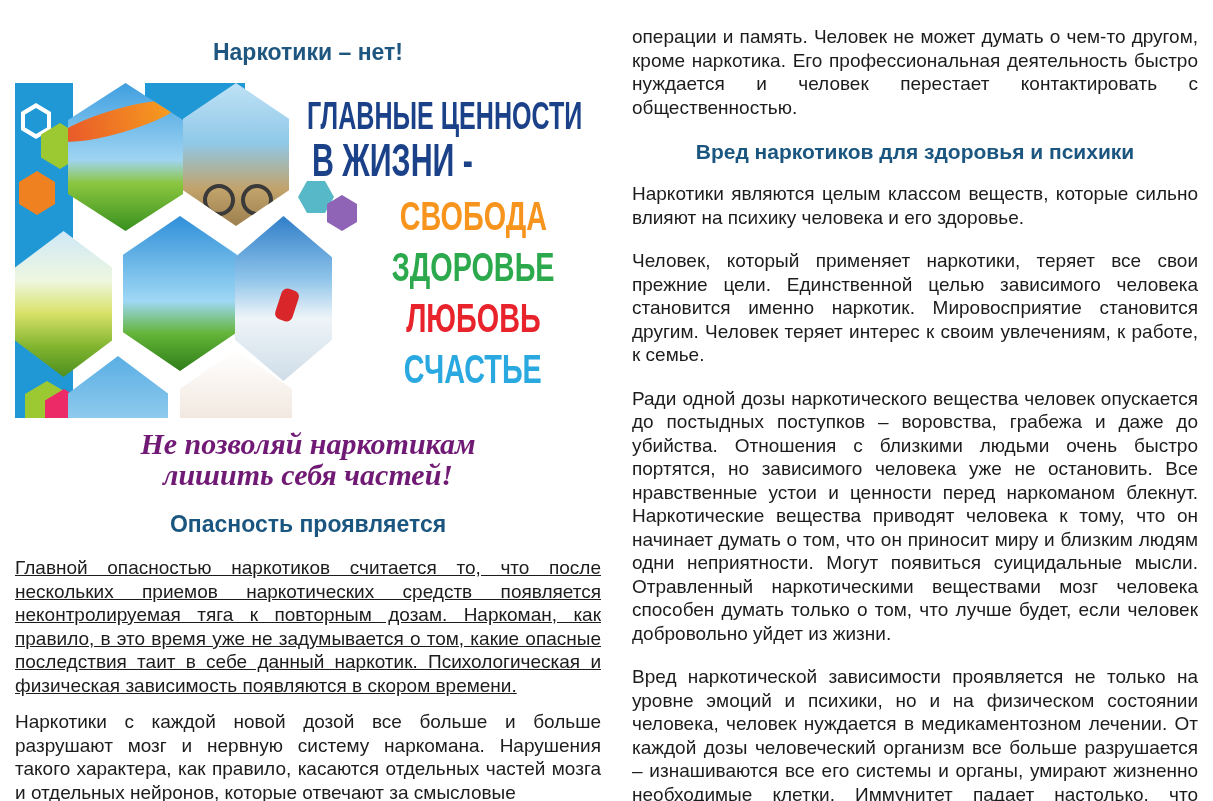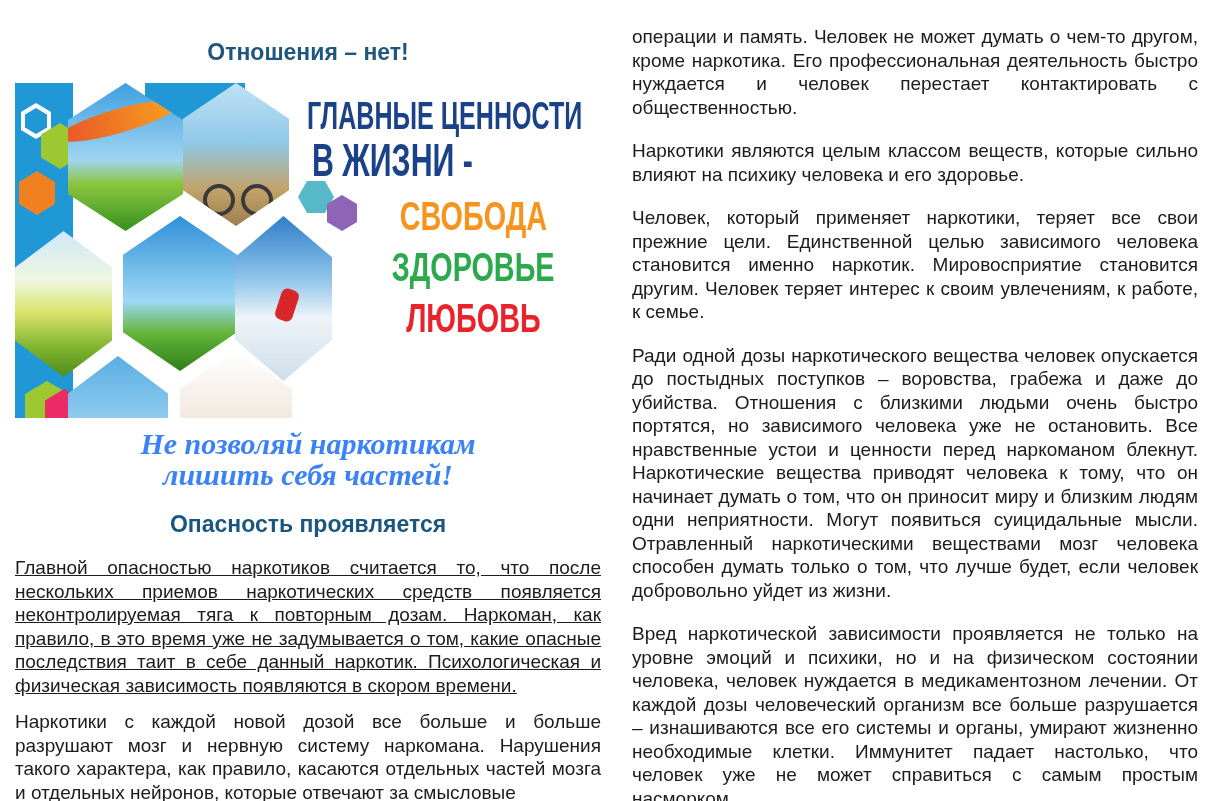--- a/index.html
+++ b/index.html
@@ -84,21 +84,21 @@
   .val-2 > span { color:#e8232b; }
   .val-3 > span { color:#29a9e0; }
   .val-4 > span { color:#9e2b9e; }
 
   
   .slogan {
     margin-top:10px; text-align:center;
     font-family:"Liberation Serif", serif;
     font-style:italic; font-weight:bold;
     font-size:30px; line-height:31px;
-    color:#3b82f6;
+    color:#701a75;
   }
   .section-heading {
     text-align:center; font-weight:bold;
     color:#1a567f;
   }
   .col-left  .section-heading { margin-top:20px; font-size:23px; line-height:28px; }
   .col-right .section-heading { margin:16px 0 17px; font-size:21px; line-height:26px; }
 
   p.body {
     font-size:19px; line-height:23.5px;
@@ -110,21 +110,21 @@
   .col-left  p.p2 { margin-top:13px; }
   .col-right { padding-top:25px; }
   .col-right p.body { margin-bottom:20px; }
   .col-right p.last { margin-bottom:0; }
 </style>
 </head>
 <body>
 
 <div class="col col-left">
 
-  <div class="doc-title">Отношения – нет!</div>
+  <div class="doc-title">Наркотики – нет!</div>
 
   <div class="collage">
     <div class="blue-band">
       <div class="hex hex-white-outline">
         <div class="hex hex-white-inner"></div>
       </div>
       <div class="hex hex-lime-top"></div>
       <div class="hex hex-orange"></div>
       <div class="hex hex-lime-bottom"></div>
       <div class="hex hex-pink-bottom"></div>
@@ -148,36 +148,38 @@
     <div class="hex photo photo-mother"></div>
     <div class="hex photo photo-father"></div>
 
     <div class="poster-head1">ГЛАВНЫЕ ЦЕННОСТИ</div>
     <div class="poster-head2">В ЖИЗНИ -</div>
 
     <div class="poster-values">
       <span class="value-line val-1"><span>СВОБОДА</span></span>
       <span class="value-line val-0"><span>ЗДОРОВЬЕ</span></span>
       <span class="value-line val-2"><span>ЛЮБОВЬ</span></span>
+      <span class="value-line val-3"><span>СЧАСТЬЕ</span></span>
     </div>
   </div>
 
   <div class="slogan">
     <div>Не позволяй наркотикам</div>
     <div>лишить себя частей!</div>
   </div>
 
   <div class="section-heading">Опасность проявляется</div>
 
   <p class="body p1">Главной опасностью наркотиков считается то, что после нескольких приемов наркотических средств появляется неконтролируемая тяга к повторным дозам. Наркоман, как правило, в это время уже не задумывается о том, какие опасные последствия таит в себе данный наркотик. Психологическая и физическая зависимость появляются в скором времени.</p>
   <p class="body p2">Наркотики с каждой новой дозой все больше и больше разрушают мозг и нервную систему наркомана. Нарушения такого характера, как правило, касаются отдельных частей мозга и отдельных нейронов, которые отвечают за смысловые</p>
 </div>
 
 <div class="col col-right">
 
   <p class="body">операции и память. Человек не может думать о чем-то другом, кроме наркотика. Его профессиональная деятельность быстро нуждается и человек перестает контактировать с общественностью.</p>
 
+  <div class="section-heading">Вред наркотиков для здоровья и психики</div>
 
   <p class="body">Наркотики являются целым классом веществ, которые сильно влияют на психику человека и его здоровье.</p>
   <p class="body">Человек, который применяет наркотики, теряет все свои прежние цели. Единственной целью зависимого человека становится именно наркотик. Мировосприятие становится другим. Человек теряет интерес к своим увлечениям, к работе, к семье.</p>
   <p class="body">Ради одной дозы наркотического вещества человек опускается до постыдных поступков – воровства, грабежа и даже до убийства. Отношения с близкими людьми очень быстро портятся, но зависимого человека уже не остановить. Все нравственные устои и ценности перед наркоманом блекнут. Наркотические вещества приводят человека к тому, что он начинает думать о том, что он приносит миру и близким людям одни неприятности. Могут появиться суицидальные мысли. Отравленный наркотическими веществами мозг человека способен думать только о том, что лучше будет, если человек добровольно уйдет из жизни.</p>
   <p class="body last">Вред наркотической зависимости проявляется не только на уровне эмоций и психики, но и на физическом состоянии человека, человек нуждается в медикаментозном лечении. От каждой дозы человеческий организм все больше разрушается – изнашиваются все его системы и органы, умирают жизненно необходимые клетки. Иммунитет падает настолько, что человек уже не может справиться с самым простым насморком.</p>
 </div>
 
 </body></html>

